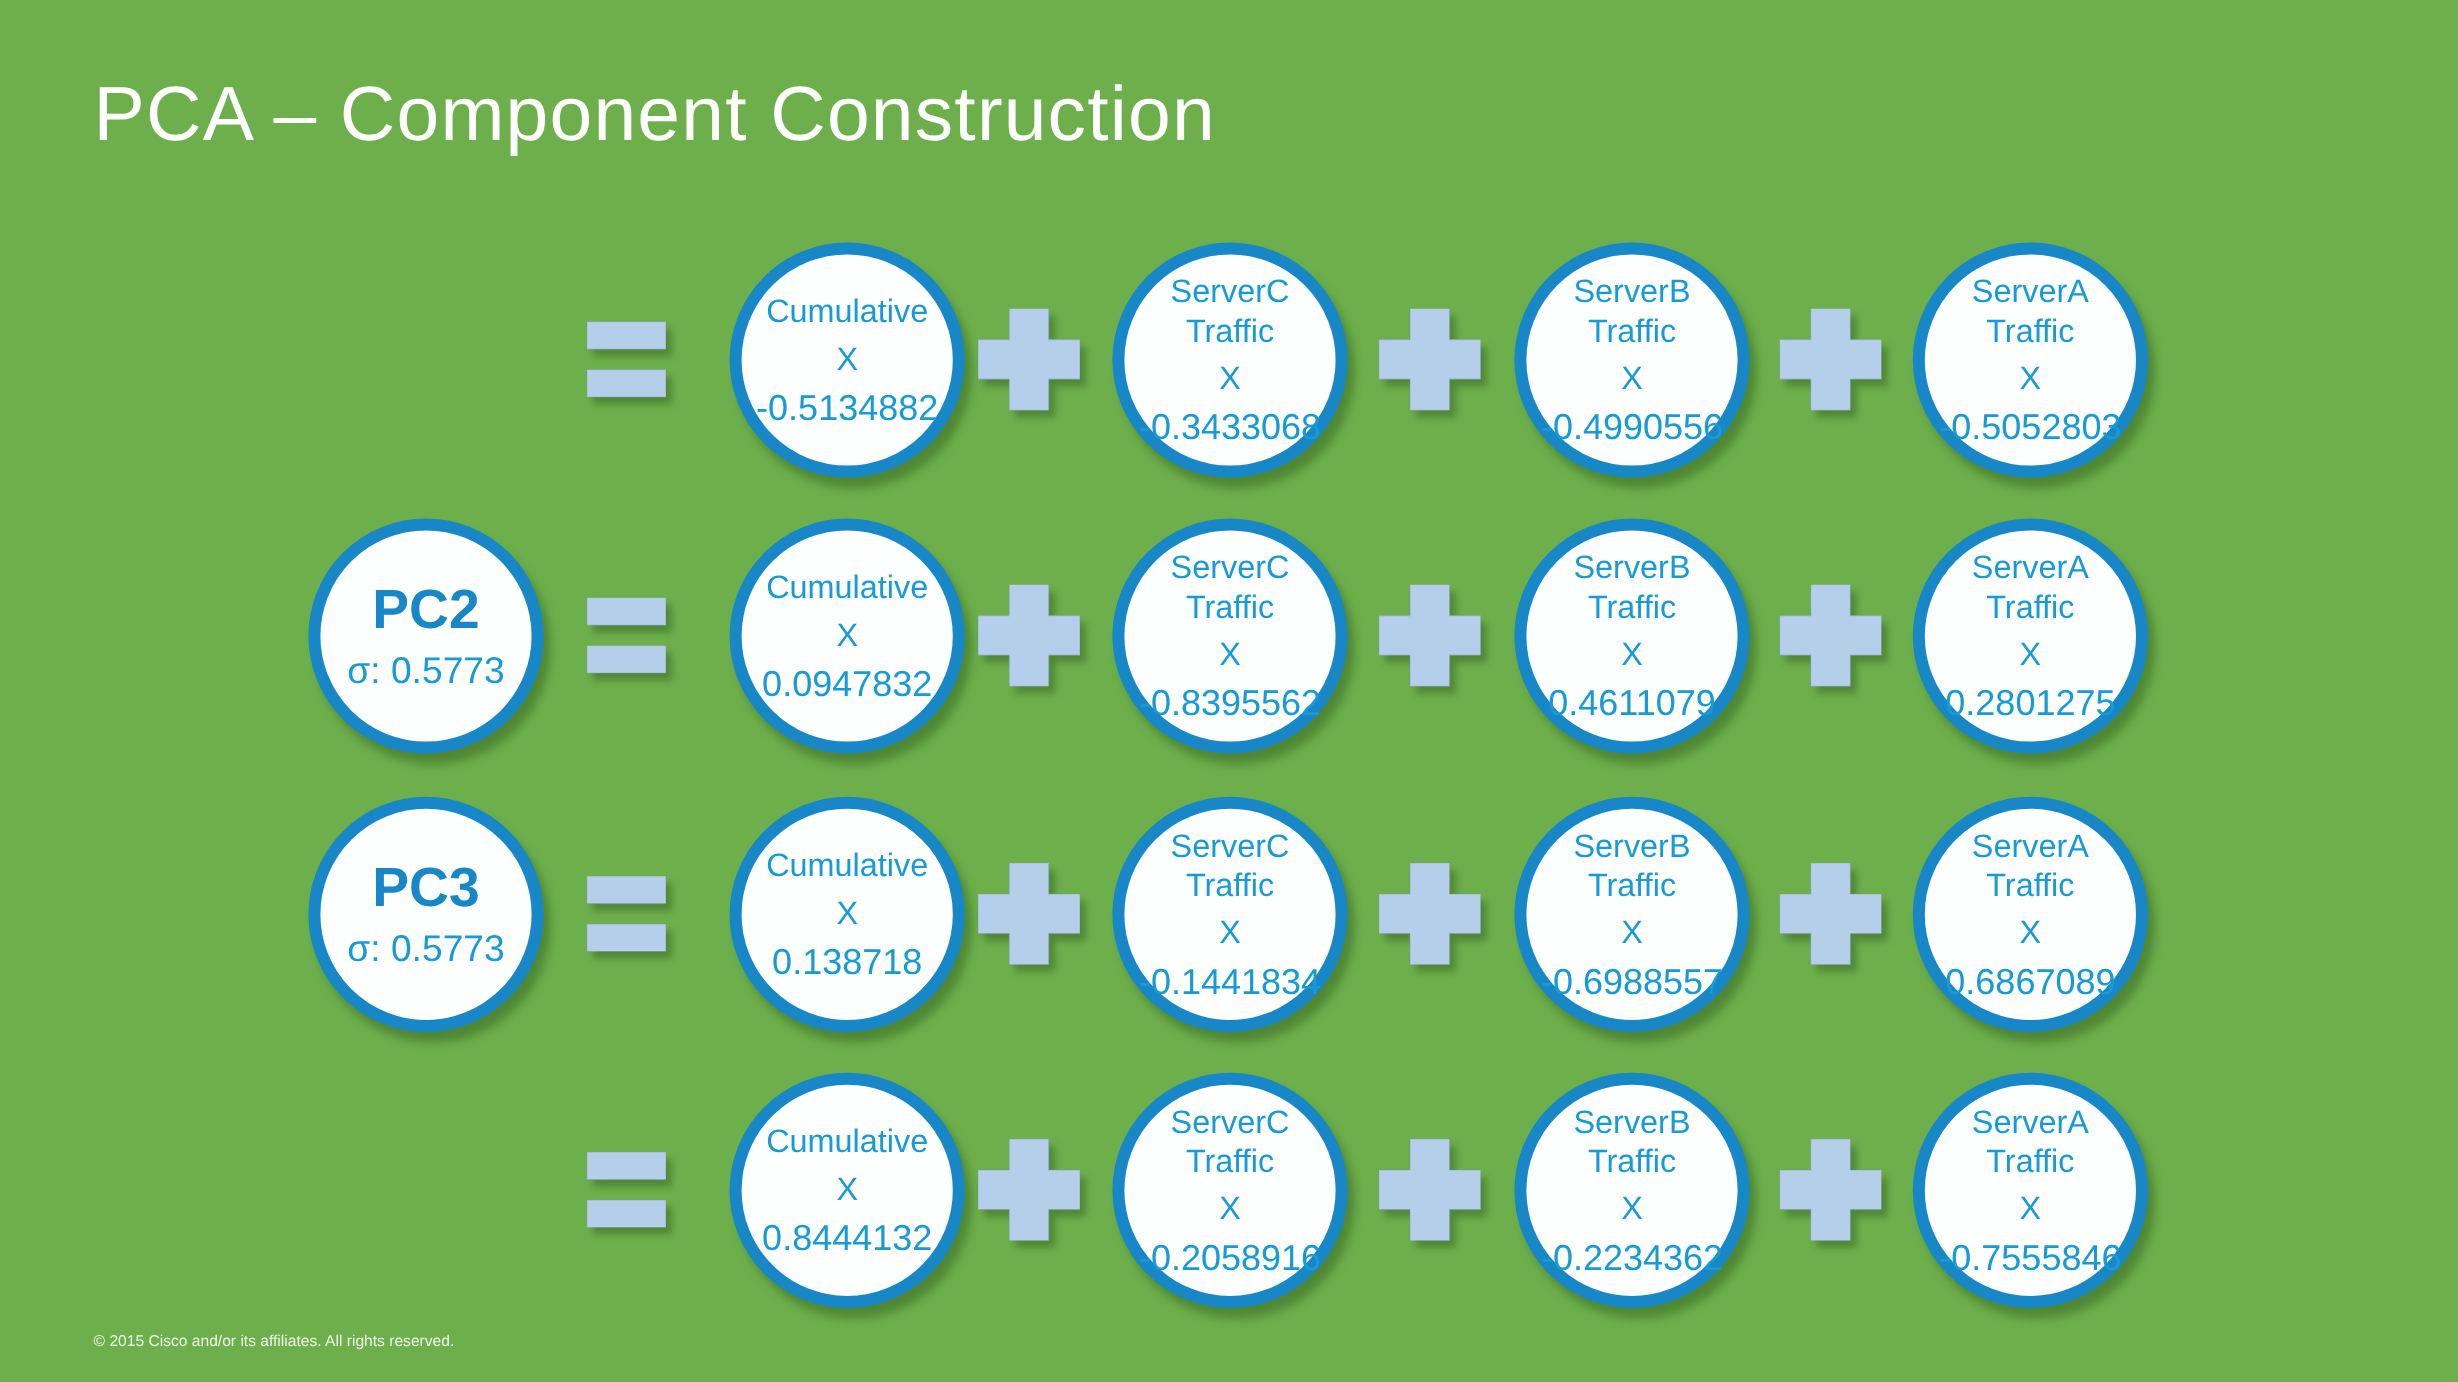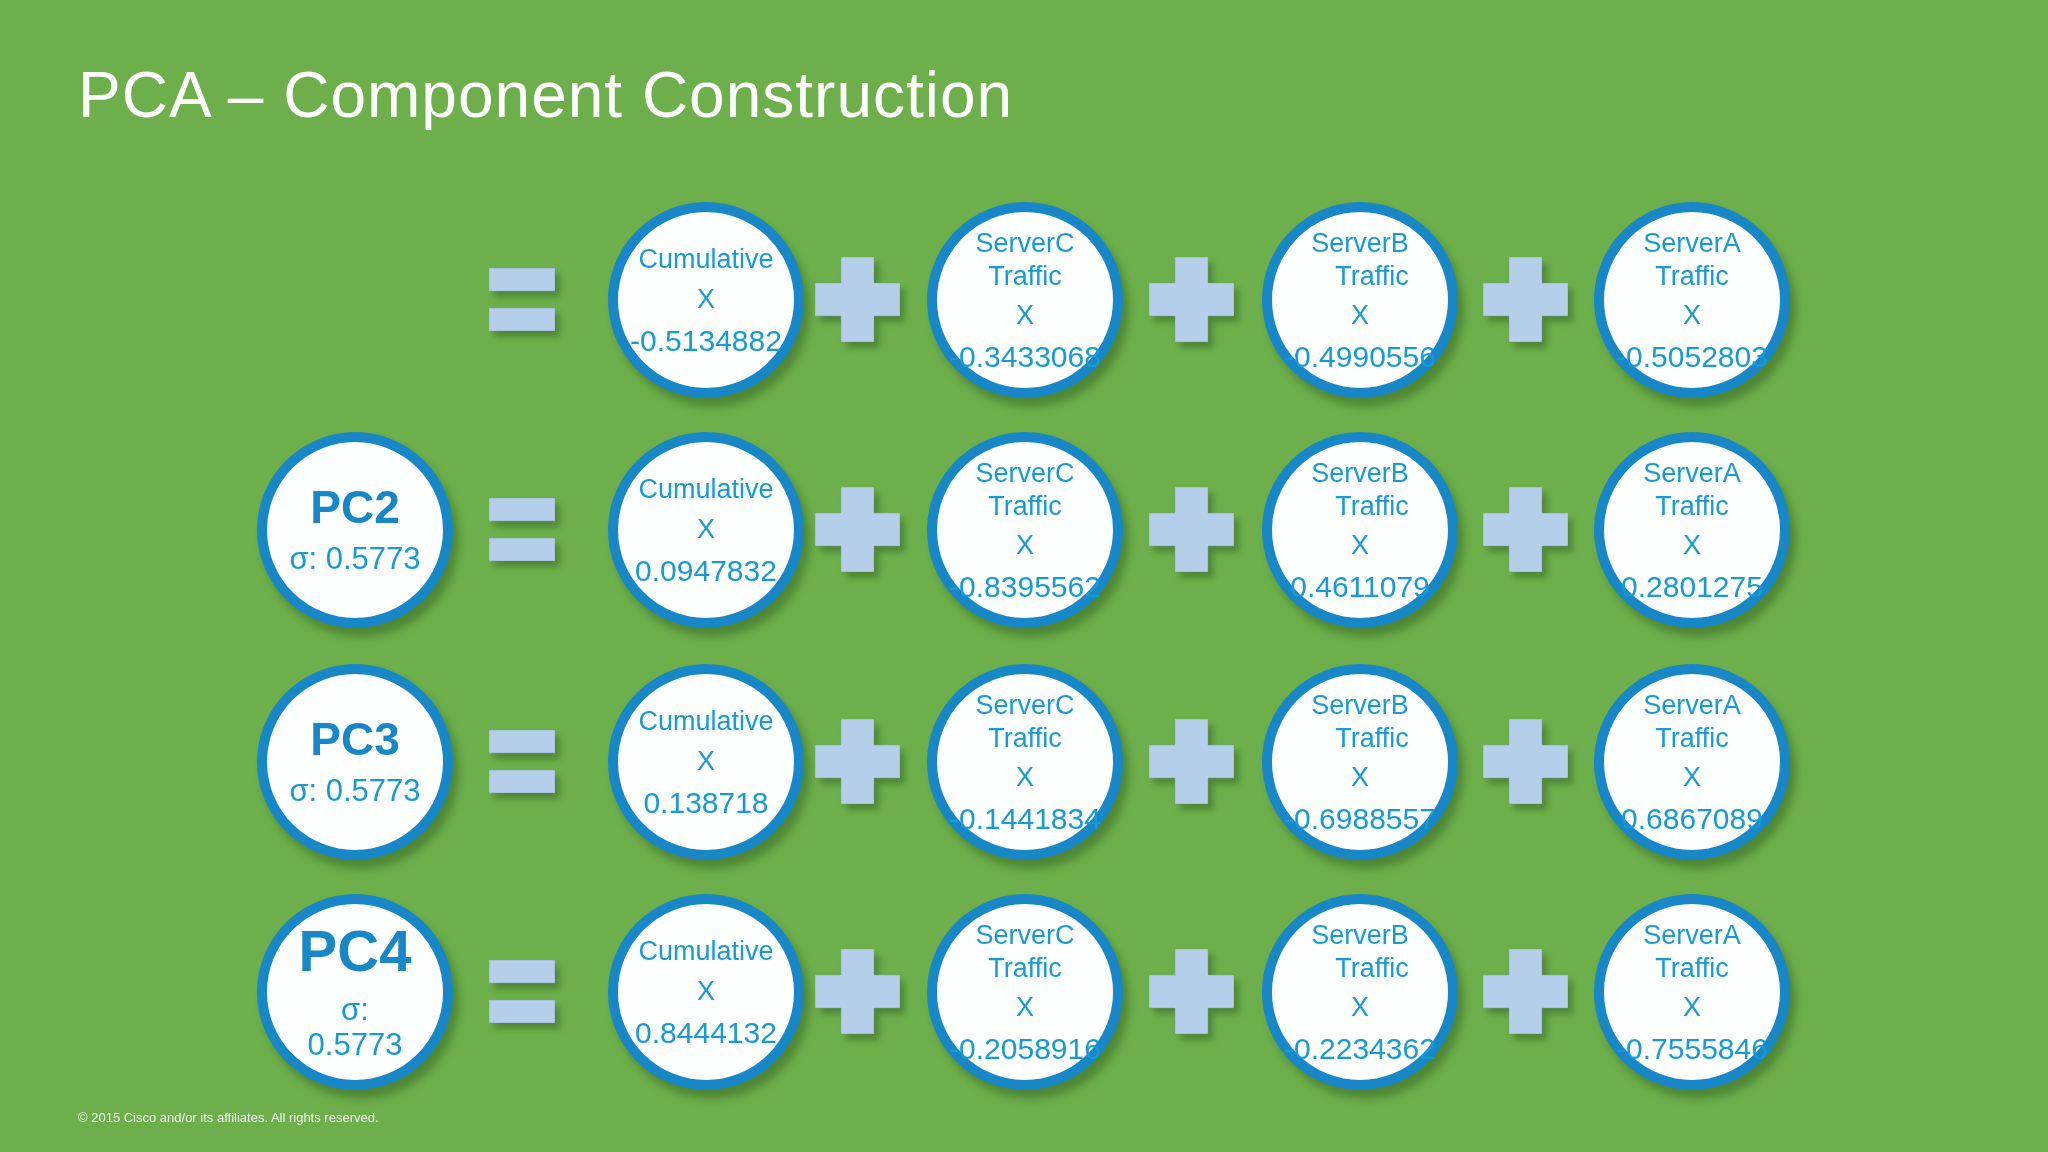--- a/index.html
+++ b/index.html
@@ -48,21 +48,21 @@
     justify-content:center;
     text-align:center;
     color:var(--text-blue);
   }
   .col-pc{left:257px;}
   .col-eq{left:489px;}
   .col-t1{left:608px;text-align:center;}
   .col-p1{left:815px;}
   .col-t2{left:927px;}
   .col-p2{left:1149px;}
-  .col-t3{left:1262px;text-align:right;}
+  .col-t3{left:1262px;}
   .col-p3{left:1483px;}
   .col-t4{left:1594px;}
 
   .pc-label{
     font-size:46px;
     font-weight:700;
     color:var(--ring-blue);
     line-height:1.05;
   }
   .pc4 .pc-label{font-size:58px;}
@@ -235,25 +235,20 @@
     </svg>
   <div class="circle term-circle col-t4">
     <div class="term-name">ServerA
 Traffic</div>
     <div class="term-x">X</div>
     <div class="term-value">0.6867089</div>
   </div>
 </div>
 
 <div class="eq-row row-3">
-  <div class="circle pc-circle col-pc pc4">
-    <div class="pc-label">PC4</div>
-    <div class="pc-sigma">σ:
-0.5773</div>
-  </div>
   <svg class="op equals col-eq" width="66" height="63" viewBox="0 0 66 63">
       <rect x="0" y="0" width="66" height="23"></rect>
       <rect x="0" y="40" width="66" height="23"></rect>
     </svg>
   <div class="circle term-circle col-t1">
     <div class="term-name">Cumulative</div>
     <div class="term-x">X</div>
     <div class="term-value">0.8444132</div>
   </div>
   <svg class="op plus col-p1" width="85" height="85" viewBox="0 0 85 85">

